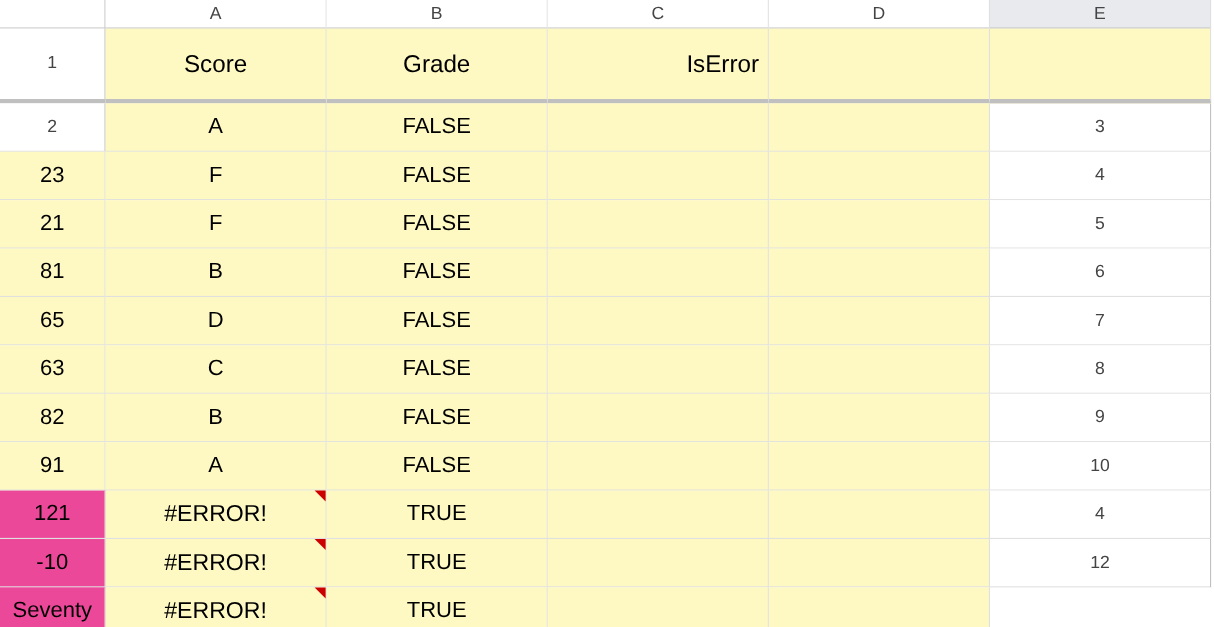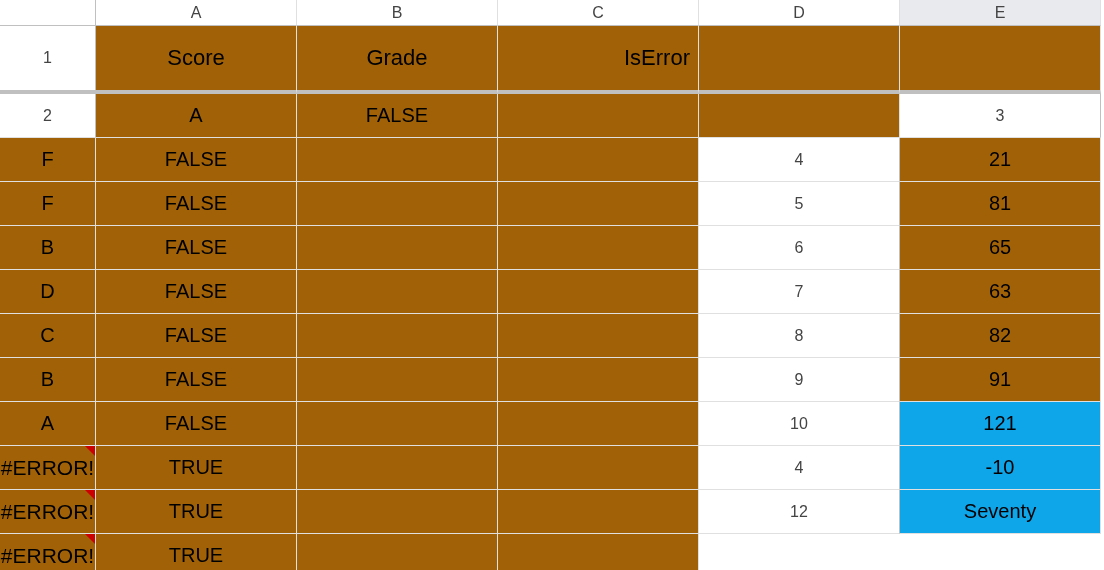--- a/index.html
+++ b/index.html
@@ -49,41 +49,41 @@
       justify-content: center;
       font-size: 16px;
       color: #444;
       height: 44px;
     }
     .row-header.r1 {
       height: 68px;
       border-bottom: 4px solid #c0c0c0;
     }
     .cell {
-      background: #a16207;
+      background: #fef9c3;
       border-right: 1px solid #e0e0e0;
       border-bottom: 1px solid #e0e0e0;
       display: flex;
       align-items: center;
       justify-content: center;
       padding: 0 8px;
       height: 44px;
       color: #000;
       font-size: 20px;
       position: relative;
     }
     .cell.r1 {
       height: 68px;
       font-size: 22px;
     }
     .cell.left {
       justify-content: flex-end;
     }
     .cell.err-highlight {
-      background: #0ea5e9;
+      background: #ec4899;
     }
     .cell.err-text {
       font-size: 21px;
     }
     .err-triangle {
       position: absolute;
       top: 0;
       right: 0;
       width: 0;
       height: 0;
@@ -129,20 +129,23 @@
       <span>FALSE</span>
     </div>
     <div class="cell">
       <span></span>
     </div>
     <div class="cell">
       <span></span>
     </div>
     <div class="row-header">3</div>
     <div class="cell">
+      <span>23</span>
+    </div>
+    <div class="cell">
       <span>F</span>
     </div>
     <div class="cell">
       <span>FALSE</span>
     </div>
     <div class="cell">
       <span></span>
     </div>
     <div class="cell">
       <span></span>

